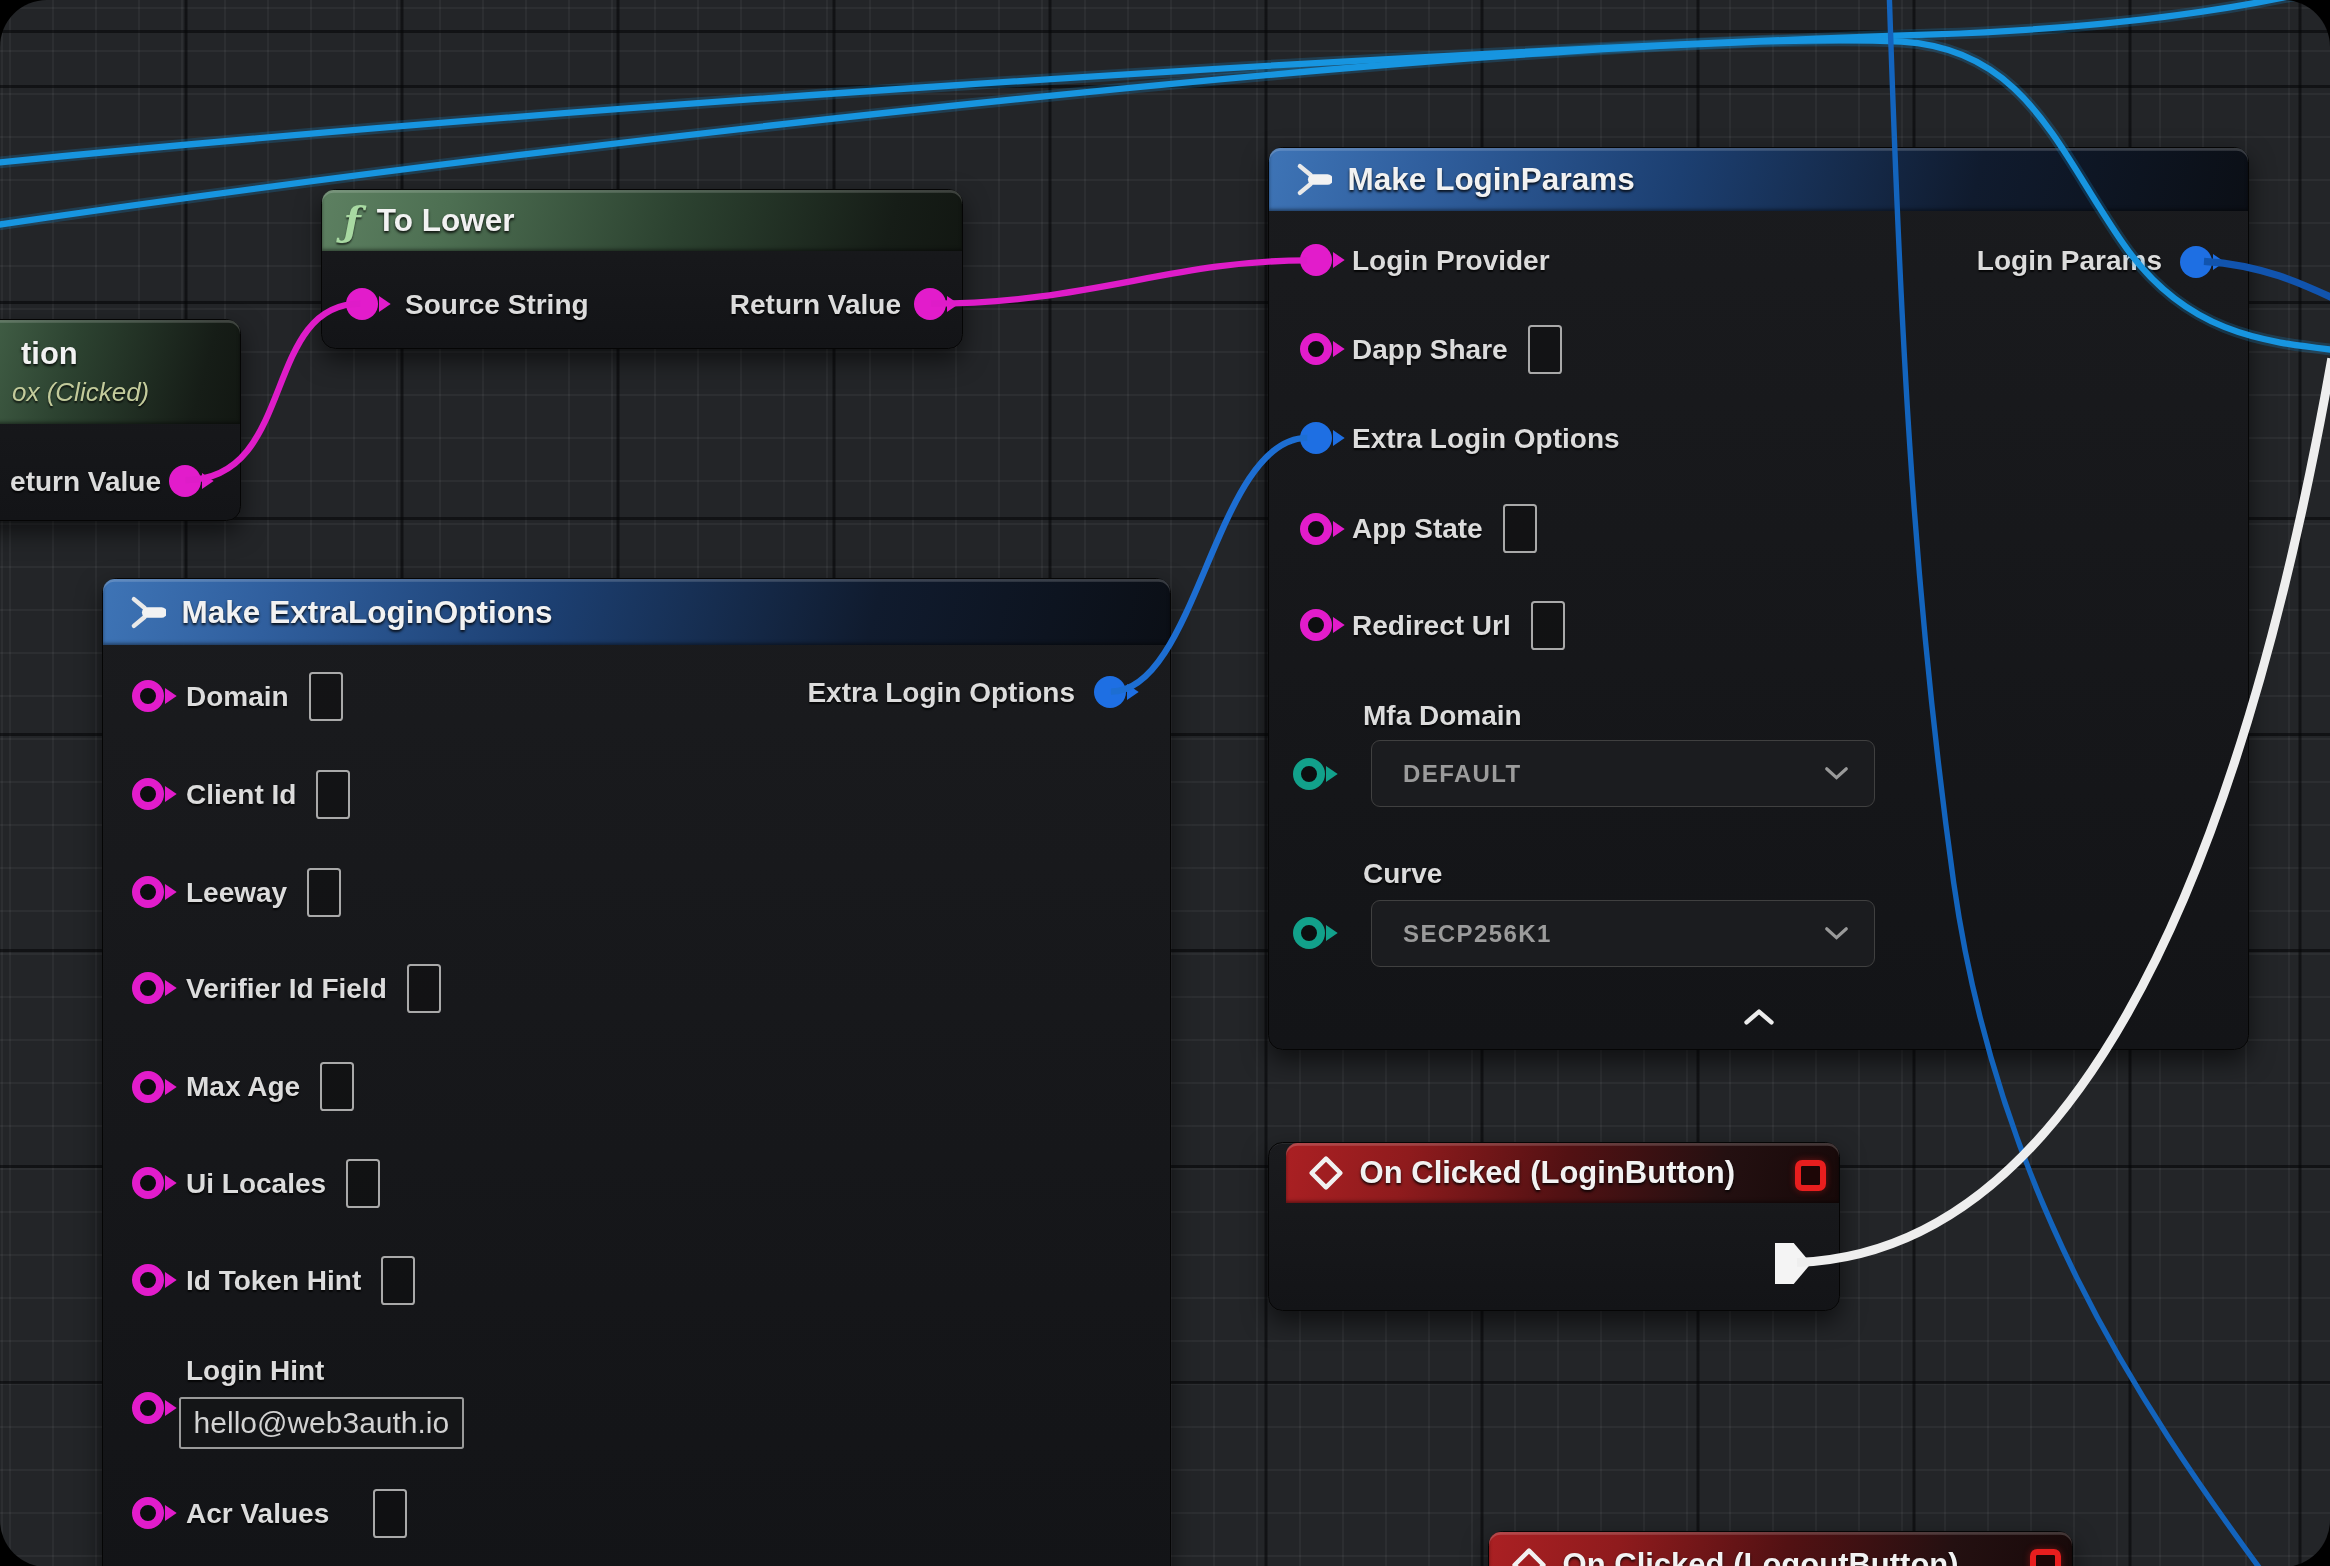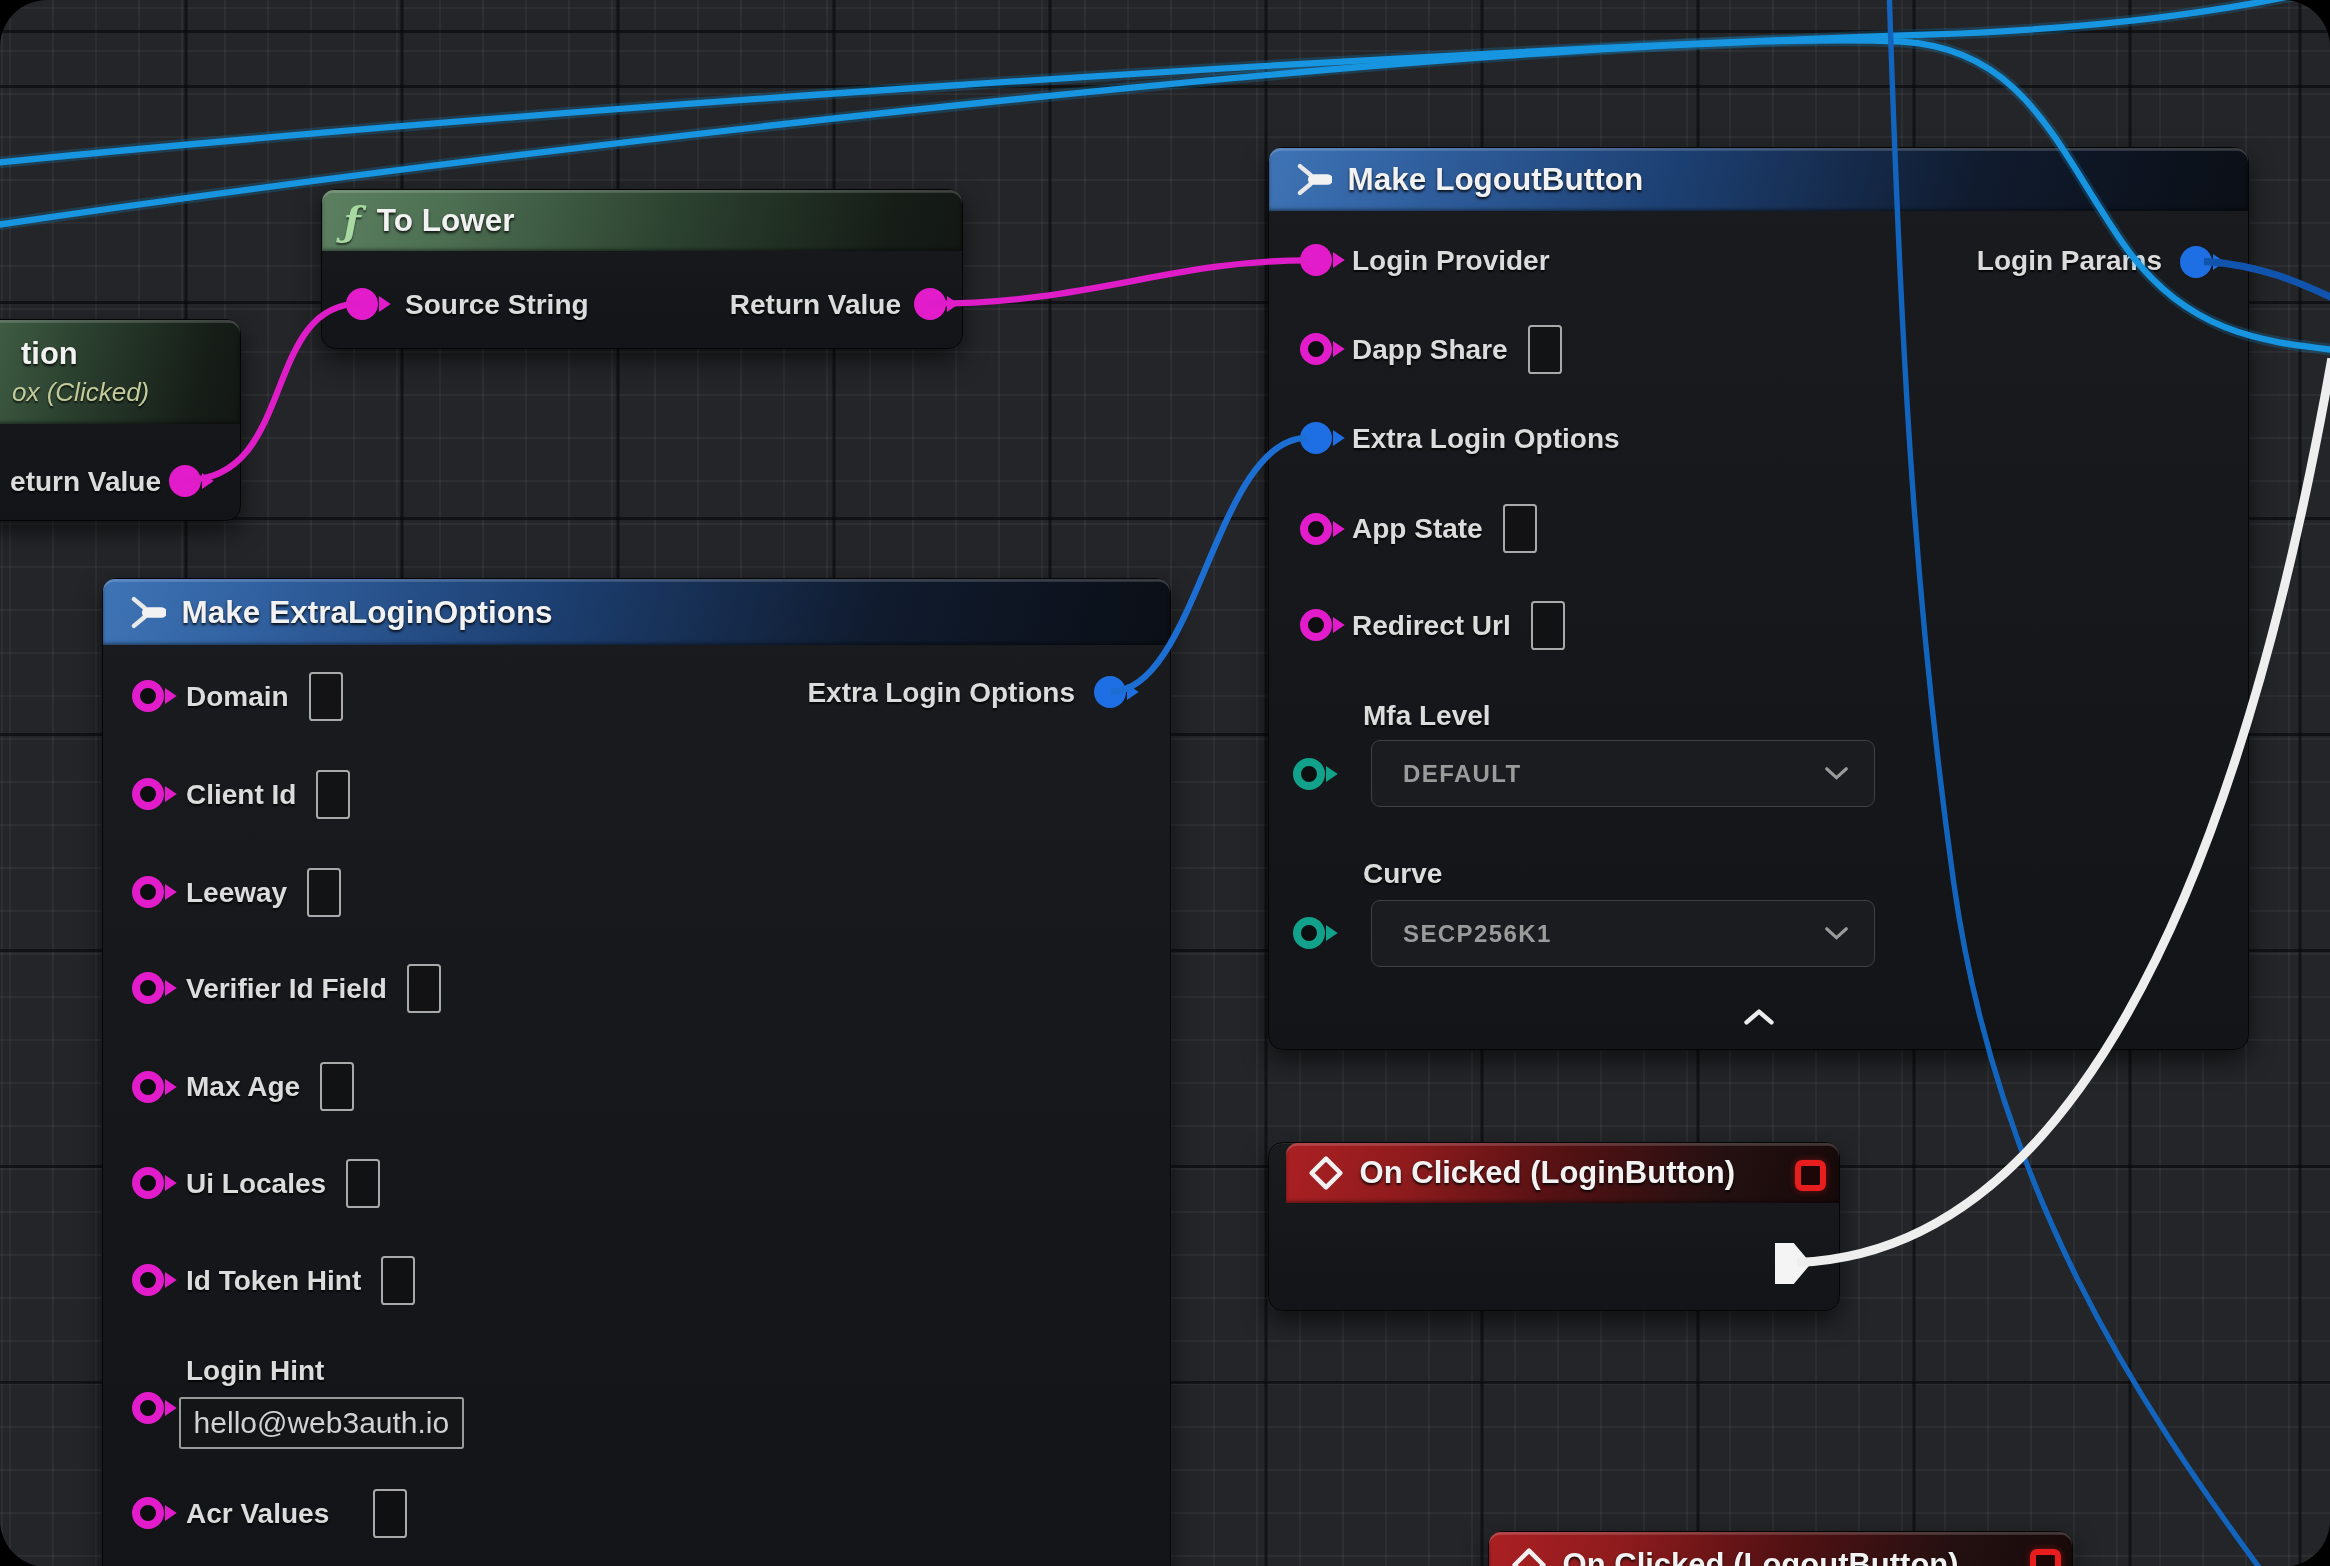--- a/index.html
+++ b/index.html
@@ -184,21 +184,21 @@
         </div>
   </div>
 
   <div class="node" style="left:1268px;top:147px;width:981px;height:903px;">
     <div class="hdr hdr-blue" style="height:63px;">
       <svg width="41" height="41" viewBox="0 0 46 46">
         <path d="M10 8 L22 18" stroke="#e9e9e9" stroke-width="5" stroke-linecap="round"></path>
         <path d="M10 38 L22 28" stroke="#e9e9e9" stroke-width="5" stroke-linecap="round"></path>
         <rect x="19" y="17" width="28" height="12" rx="6" fill="#f2f2f2"></rect>
       </svg>
-      <span class="title">Make LogoutButton</span>
+      <span class="title">Make LoginParams</span>
     </div>
 
     <div class="row" style="left:83px;top:80px;">
       <span class="lbl">Login Provider</span>
     </div>
     <div class="pin filled magenta" style="left:31px;top:96px;">
           <div class="c"></div>
         </div>
 
     <div class="row" style="left:83px;top:169px;">
@@ -232,21 +232,21 @@
           <div class="c"></div>
         </div>
 
     <div class="outrow" style="top:80px;right:86px;">
       <span class="lbl">Login Params</span>
     </div>
     <div class="pin filled bluepin" style="left:911px;top:98px;">
           <div class="c"></div>
         </div>
 
-    <div class="lbl" style="position:absolute;left:94px;top:552px;">Mfa Level</div>
+    <div class="lbl" style="position:absolute;left:94px;top:552px;">Mfa Domain</div>
     <div class="pin hollow teal" style="left:24px;top:610px;">
           <div class="c"></div>
         </div>
     <div class="dd" style="left:102px;top:592px;">
       <span>DEFAULT</span>
       <svg width="25" height="14.4" viewBox="0 0 28 16">
         <polyline points="3,3 14,13 25,3" fill="none" stroke="#9a9a9a" stroke-width="3.5" stroke-linecap="round"></polyline>
       </svg>
     </div>
 

